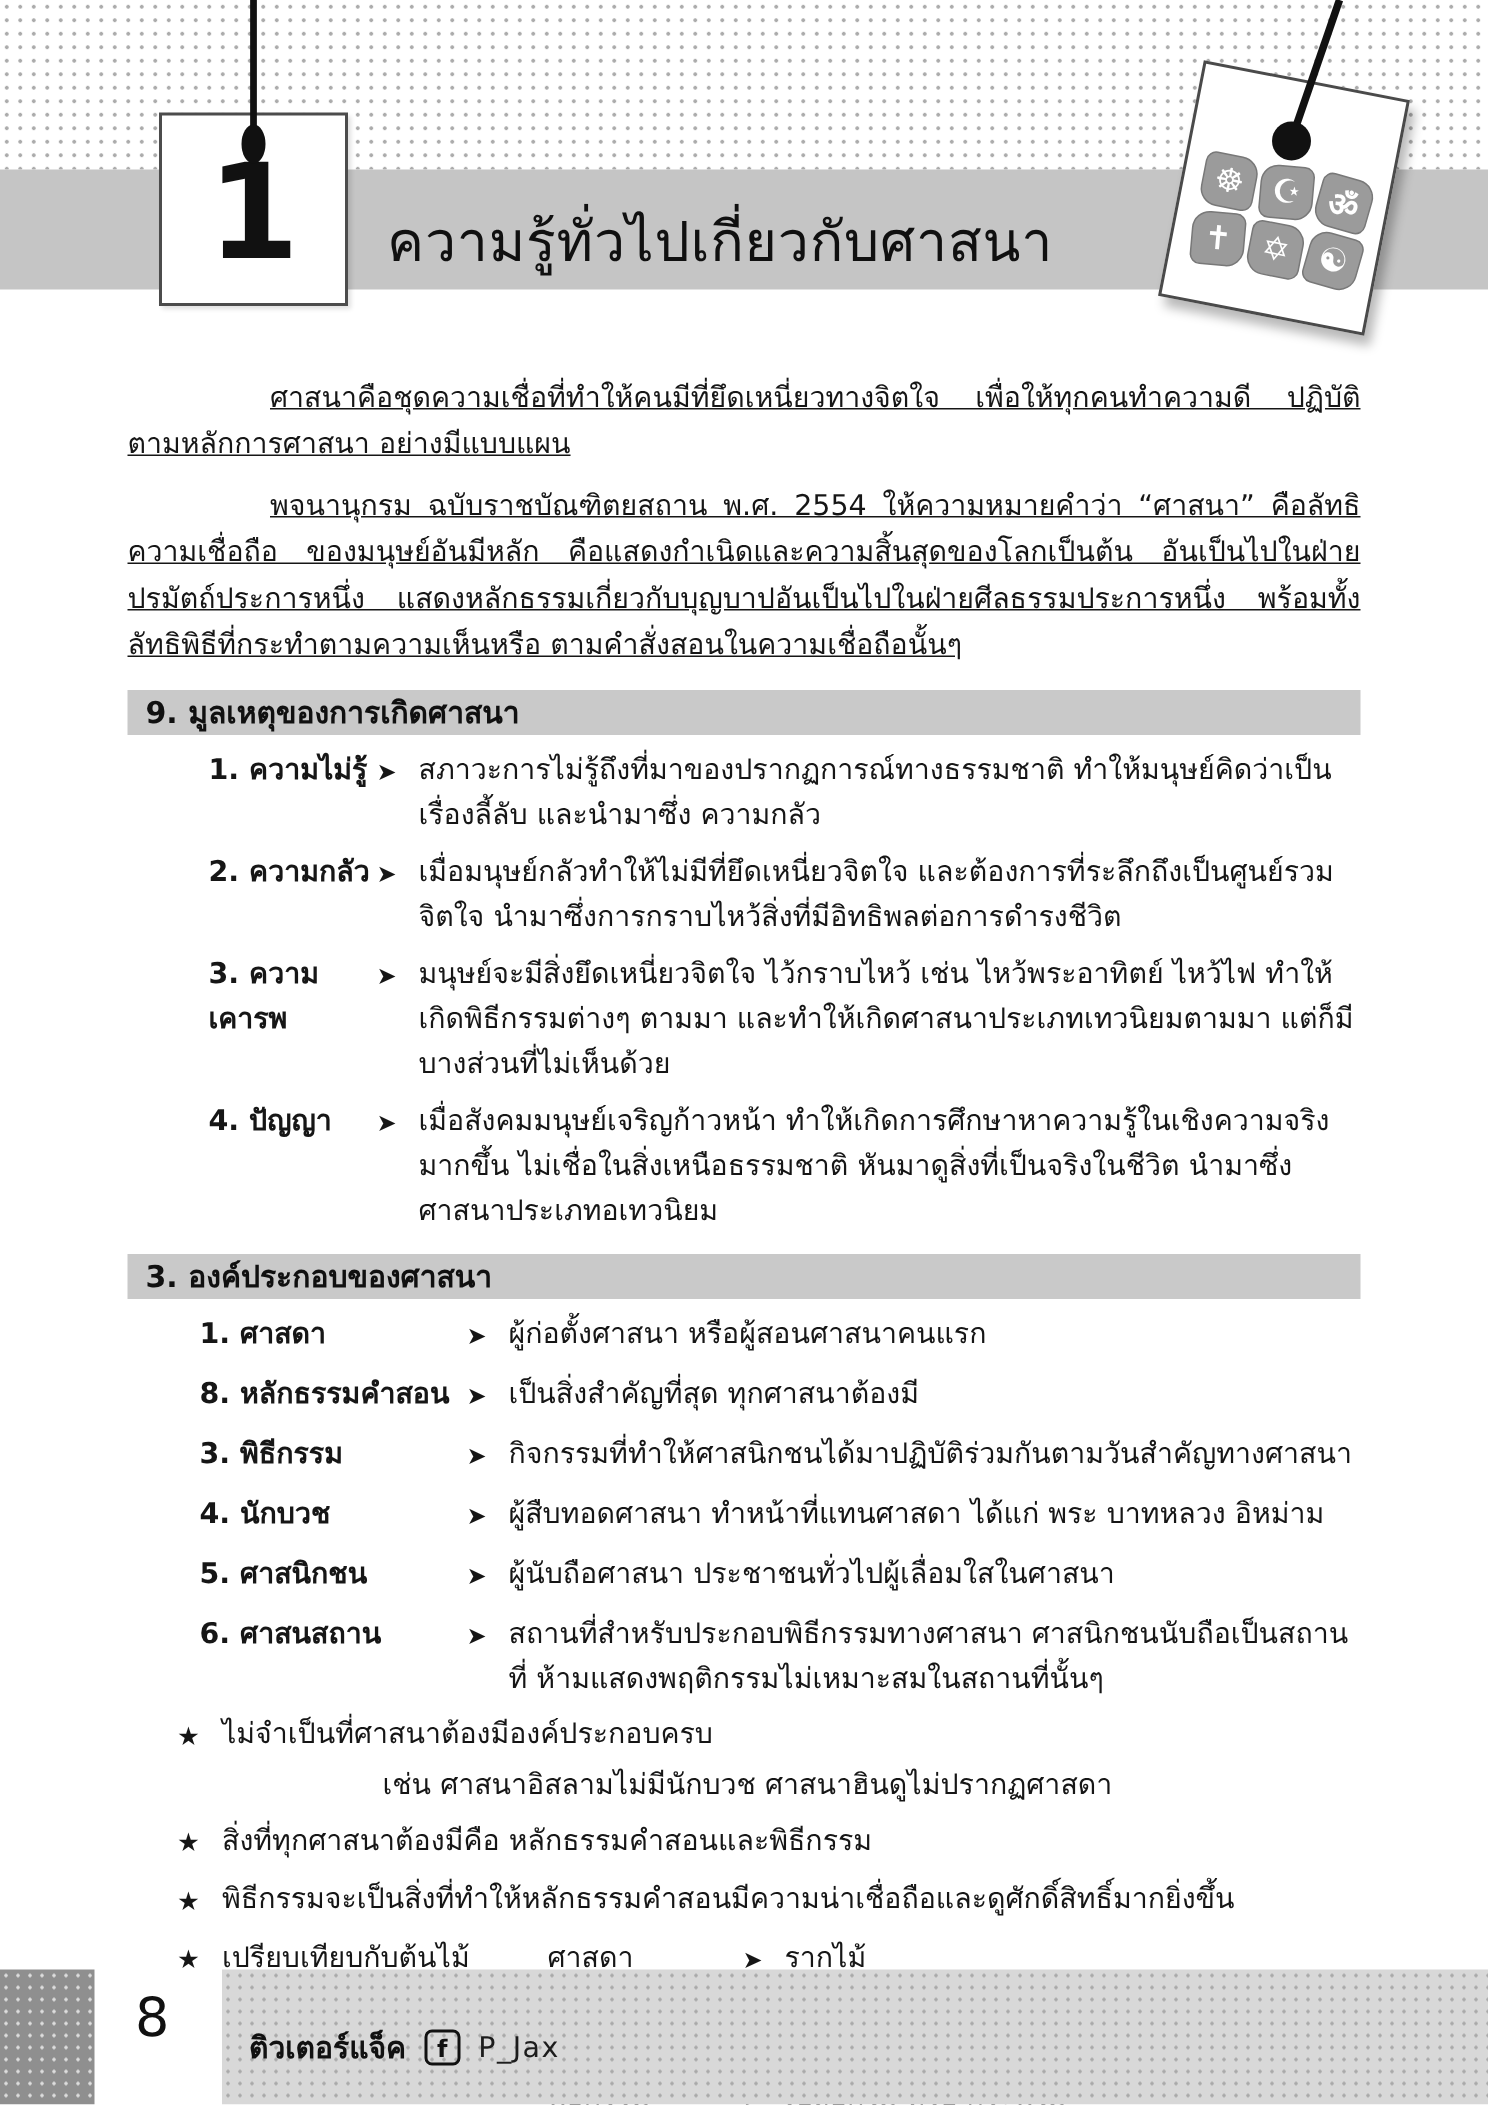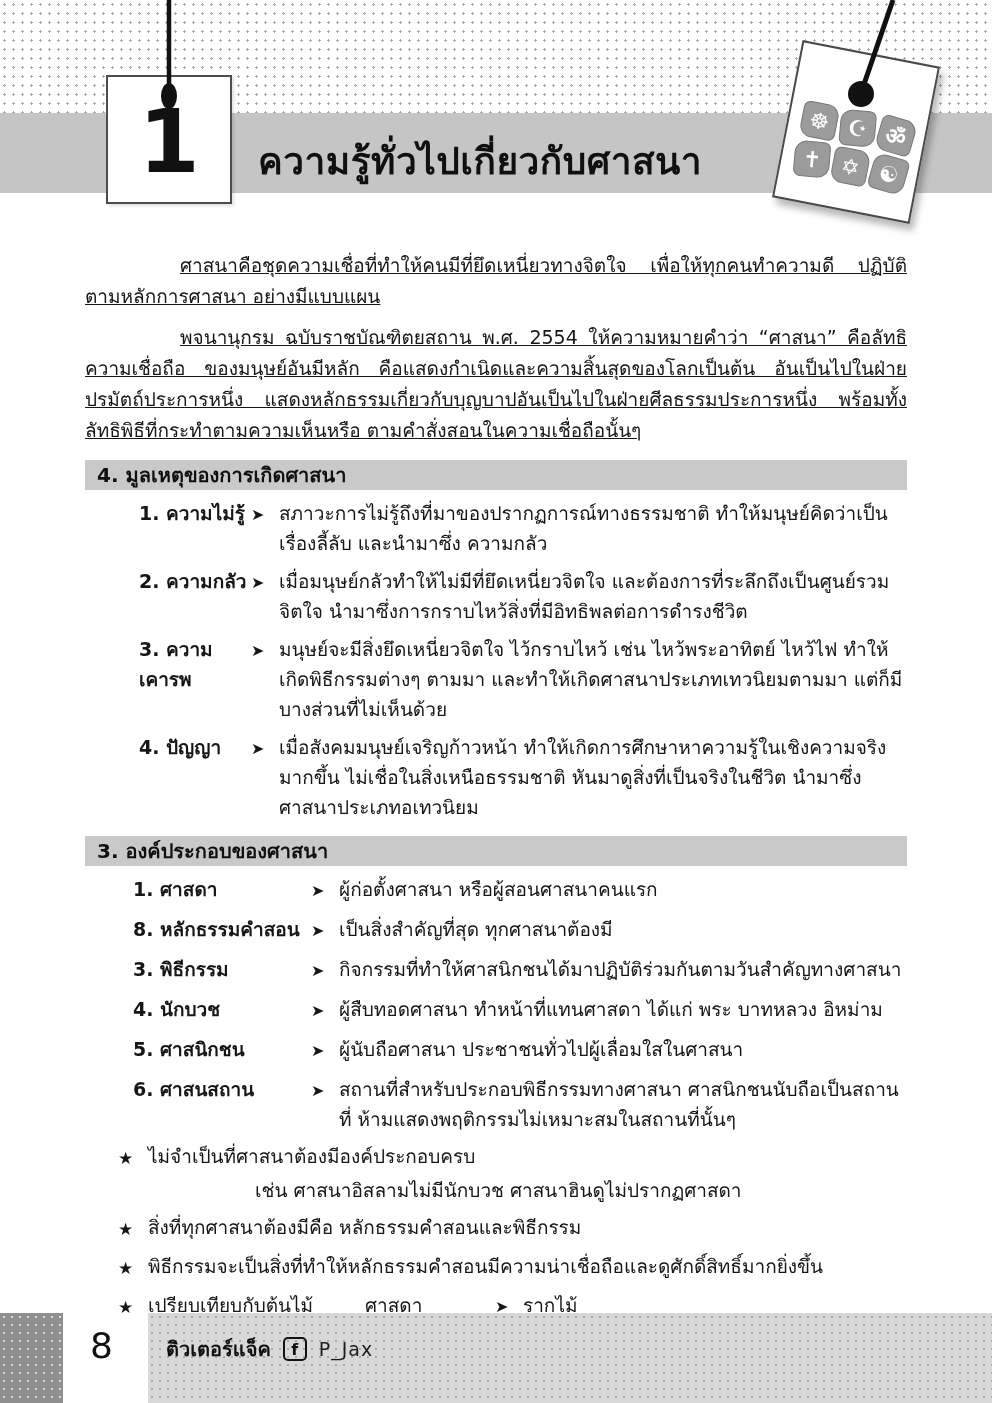--- a/index.html
+++ b/index.html
@@ -19,21 +19,21 @@
     background-color:#ffffff;
     background-image:radial-gradient(#ababab 1.2px, transparent 1.4px);
     background-size:9px 9px;
   }
   .gray-band {
     position:absolute; top:113px; left:0; width:992px; height:80px;
     background:#c5c5c5;
   }
   .chapter-title {
     position:absolute; top:131px; left:258px;
-    font-size:37px; font-weight:bold; color:#101010; letter-spacing:0.5px;
+    font-size:37px; font-weight:normal; color:#101010; letter-spacing:0.5px;
   }
   .chapter-card {
     position:absolute; top:75px; left:106px; width:126px; height:129px;
     background:#ffffff; border:2px solid #4c4c4c;
     display:flex; align-items:center; justify-content:center;
     box-shadow:2px 2px 3px rgba(0,0,0,0.12);
   }
   .chapter-number { font-size:88px; font-weight:bold; color:#111; line-height:1; padding-top:4px; }
 
   .strings-svg { position:absolute; top:0; left:0; width:992px; height:232px; pointer-events:none; }
@@ -96,21 +96,21 @@
     background-image:radial-gradient(#dedede 1px, transparent 1.2px);
     background-size:8px 8px;
   }
   .page-number { position:absolute; top:12px; left:90px; font-size:36px; color:#111; }
   .footer-band {
     position:absolute; top:0; left:148px; width:844px; height:90px;
     background-color:#d8d8d8;
     background-image:radial-gradient(#a9a9a9 1px, transparent 1.2px);
     background-size:8px 8px;
   }
-  .band-inner { display:flex; align-items:center; gap:12px; padding-left:18px; padding-top:20px; }
+  .band-inner { display:flex; align-items:center; gap:12px; padding-left:18px; padding-top:36px; }
   .brand-name { font-size:20px; font-weight:bold; color:#111; }
   .facebook-icon {
     width:24px; height:24px; border:2.5px solid #111; border-radius:5px;
     display:flex; align-items:center; justify-content:center;
     font-size:16px; font-weight:bold; color:#111; background:transparent;
   }
   .facebook-handle { font-size:19px; color:#1c1c1c; letter-spacing:1px;text-align:center; }
 </style>
 </head>
 <body>
@@ -144,21 +144,21 @@
       <line x1="893" y1="0" x2="862" y2="90" stroke="#111" stroke-width="5"></line>
       <circle cx="861" cy="94" r="13" fill="#111"></circle>
     </svg>
   </div>
 
   <div class="content">
 
     <p class="para">ศาสนาคือชุดความเชื่อที่ทำให้คนมีที่ยึดเหนี่ยวทางจิตใจ เพื่อให้ทุกคนทำความดี ปฏิบัติตามหลักการศาสนา อย่างมีแบบแผน</p>
     <p class="para">พจนานุกรม ฉบับราชบัณฑิตยสถาน พ.ศ. 2554 ให้ความหมายคำว่า “ศาสนา” คือลัทธิความเชื่อถือ ของมนุษย์อันมีหลัก คือแสดงกำเนิดและความสิ้นสุดของโลกเป็นต้น อันเป็นไปในฝ่ายปรมัตถ์ประการหนึ่ง แสดงหลักธรรมเกี่ยวกับบุญบาปอันเป็นไปในฝ่ายศีลธรรมประการหนึ่ง พร้อมทั้งลัทธิพิธีที่กระทำตามความเห็นหรือ ตามคำสั่งสอนในความเชื่อถือนั้นๆ</p>
 
-    <div class="section-bar" style="margin-top:14px;">4. มูลเหตุของการเกิดศาสนา</div>
+    <div class="section-bar" style="margin-top:14px;">9. มูลเหตุของการเกิดศาสนา</div>
     <div class="list-block causes">
       <div class="def-row">
         <span class="term">1. ความไม่รู้</span>
         <span class="arrow">➤</span>
         <span class="desc">สภาวะการไม่รู้ถึงที่มาของปรากฏการณ์ทางธรรมชาติ ทำให้มนุษย์คิดว่าเป็นเรื่องลี้ลับ และนำมาซึ่ง ความกลัว</span>
       </div>
       <div class="def-row">
         <span class="term">2. ความกลัว</span>
         <span class="arrow">➤</span>
         <span class="desc">เมื่อมนุษย์กลัวทำให้ไม่มีที่ยึดเหนี่ยวจิตใจ และต้องการที่ระลึกถึงเป็นศูนย์รวมจิตใจ นำมาซึ่งการกราบไหว้สิ่งที่มีอิทธิพลต่อการดำรงชีวิต</span>

